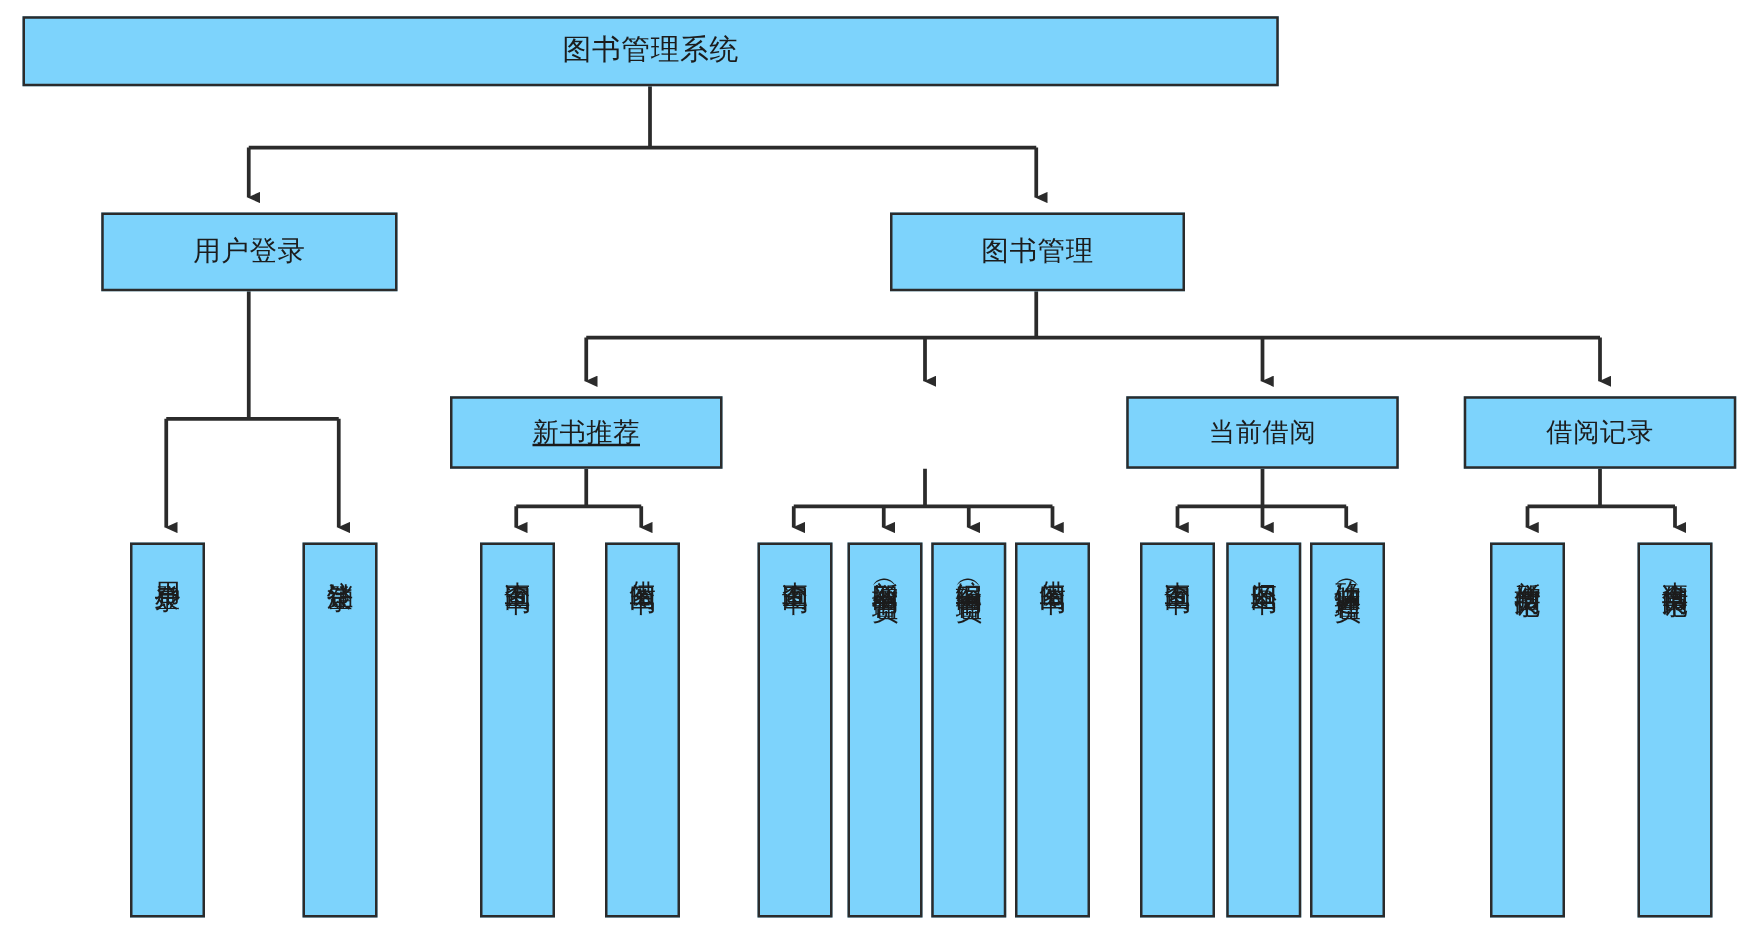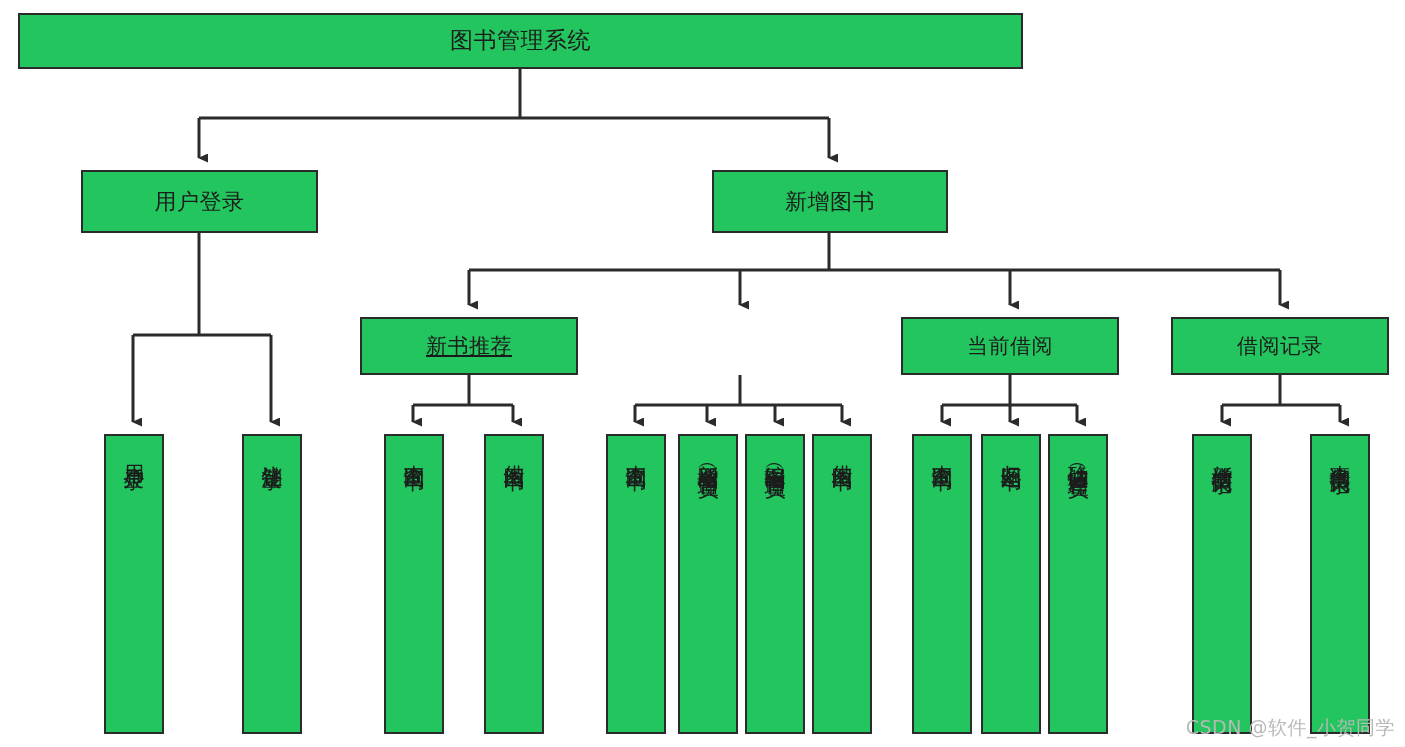--- a/index.html
+++ b/index.html
@@ -16,21 +16,21 @@
     position: relative;
     width: 1405px;
     height: 747px;
     background: #ffffff;
     overflow: hidden;
   }
   
   .node {
     position: absolute;
     box-sizing: border-box;
-    background: #22c55e;
+    background: #7dd3fc;
     border: 2.5px solid #2b2b2b;
     display: flex;
     align-items: center;
     justify-content: center;
     text-align: center;
   }
   .node .lbl {
     font-size: 22px;
     line-height: 1.18;
     letter-spacing: 0.5px;
@@ -132,21 +132,21 @@
 
   <div class="node root" style="left:18px; top:13px; width:1005px; height:56px;">
     <span class="lbl">图书管理系统</span>
   </div>
 
   <div class="node lvl2" style="left:81px; top:170px; width:237px; height:63px;">
     <span class="lbl">用户登录</span>
   </div>
 
   <div class="node lvl2" style="left:712px; top:170px; width:236px; height:63px;">
-    <span class="lbl">新增图书</span>
+    <span class="lbl">图书管理</span>
   </div>
 
   <div class="node lvl3" style="left:360px; top:317px; width:218px; height:58px;text-decoration:underline;">
     <span class="lbl">新书推荐</span>
   </div>
 
 
   <div class="node lvl3" style="left:901px; top:317px; width:218px; height:58px;">
     <span class="lbl">当前借阅</span>
   </div>
@@ -200,15 +200,14 @@
   </div>
 
   <div class="node leaf" style="left:1192px; top:434px; width:60px; height:300px;">
     <span class="lbl">新增借阅记录</span>
   </div>
 
   <div class="node leaf" style="left:1310px; top:434px; width:60px; height:300px;">
     <span class="lbl">查询借阅记录</span>
   </div>
 
-  <div id="watermark">CSDN @软件_小贺同学</div>
 
 </div>
 
 </body></html>

